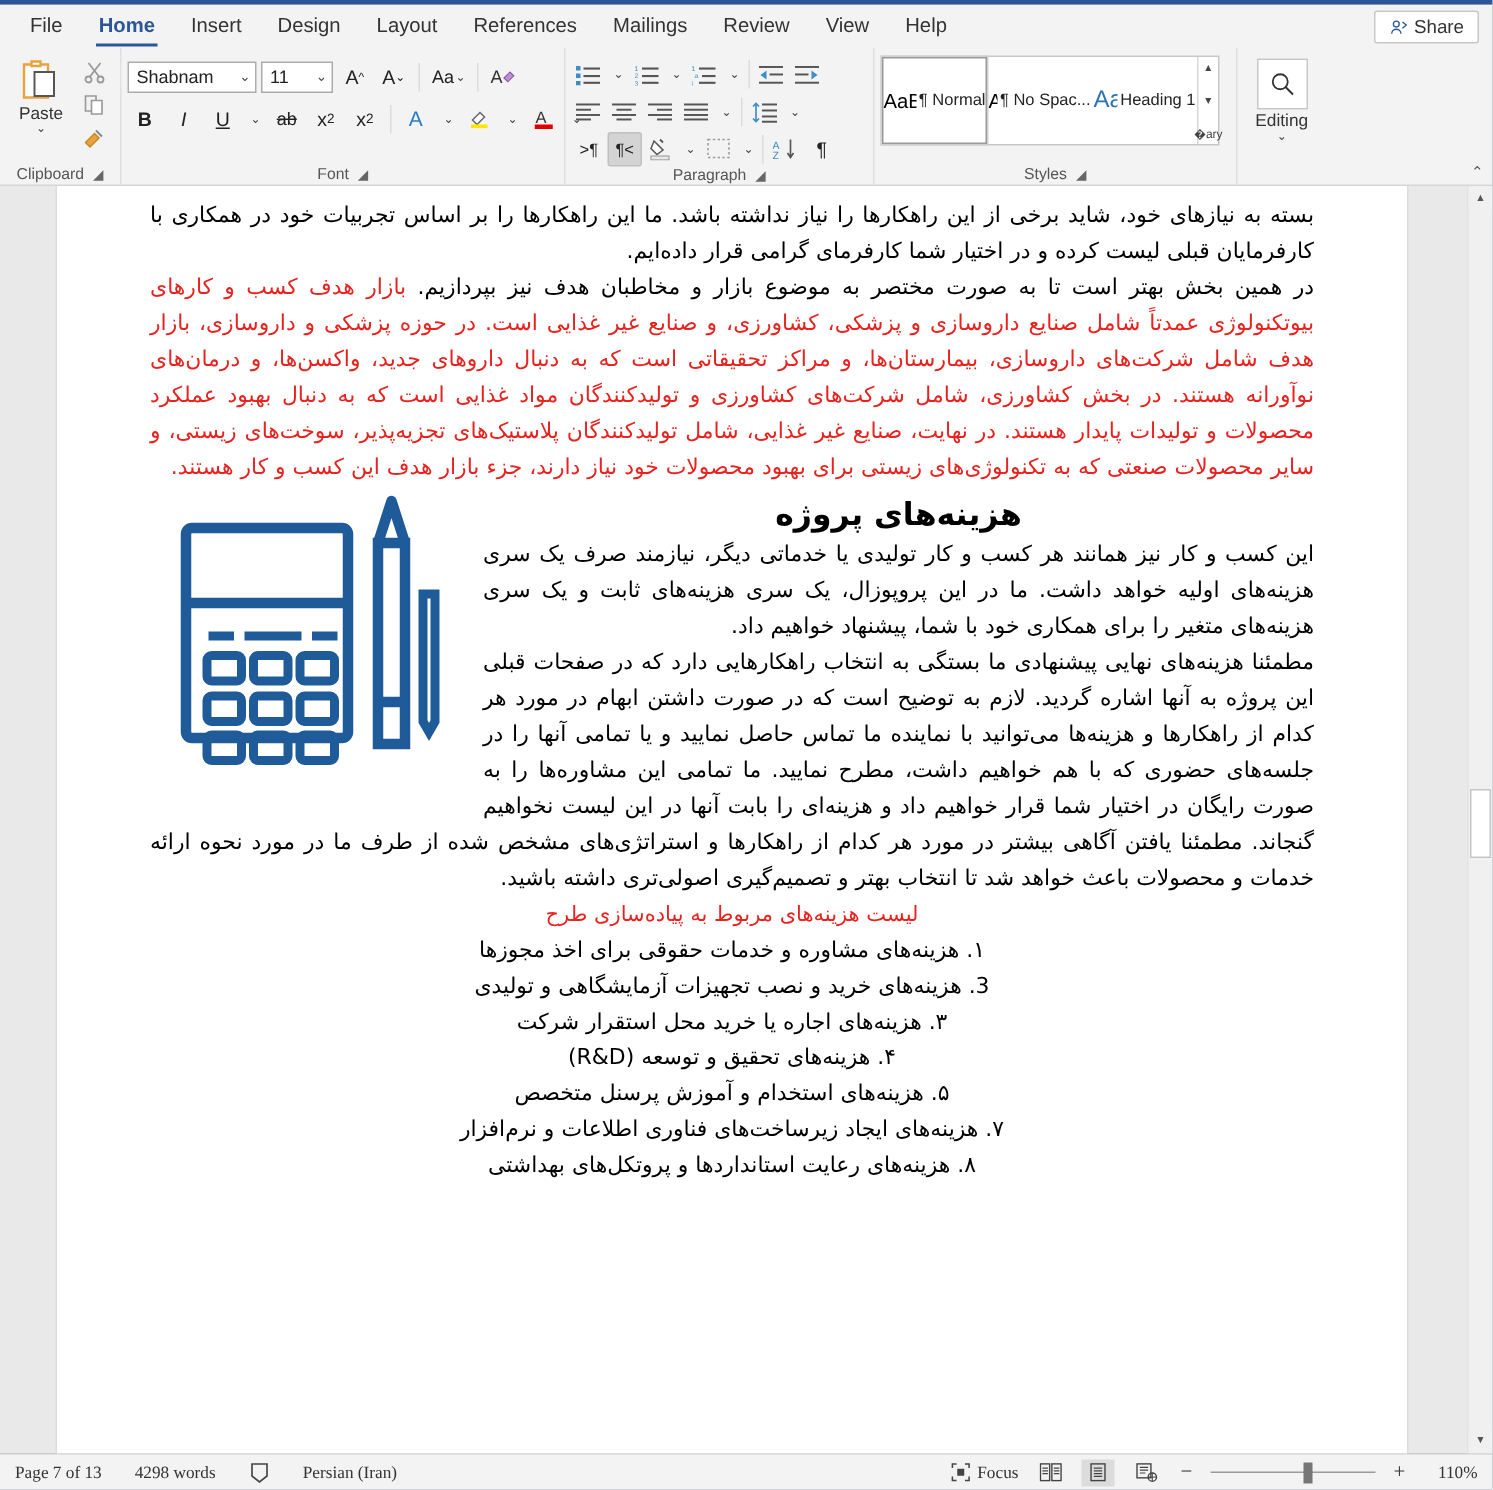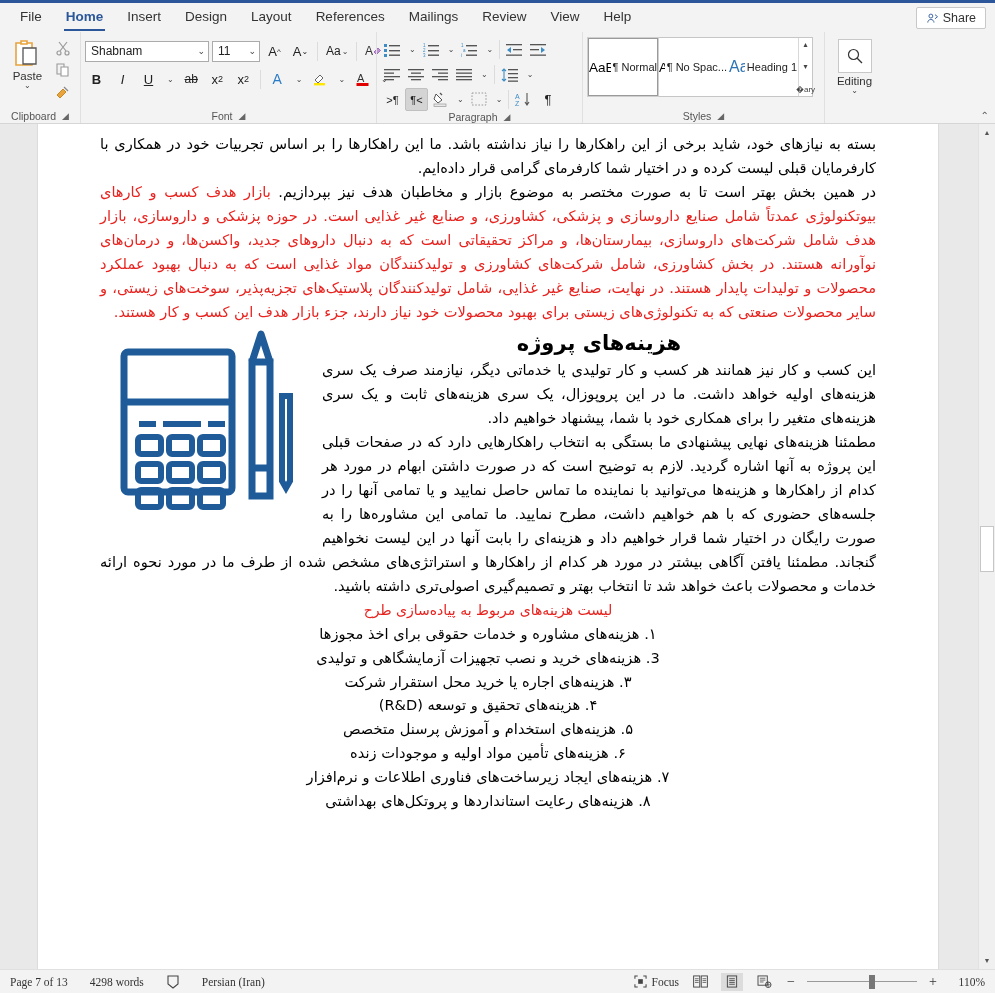--- a/index.html
+++ b/index.html
@@ -59,21 +59,21 @@
   
   .font-group { width: 296px; }
   .font-row { display:flex; align-items:center; gap:3px; height:24px; }
   .font-row.r2 { margin-top:4px; }
   .combo {
     height:21px; border:1px solid #ababab; background:#fff; display:flex;
     align-items:center; padding:0 3px 0 5px; font-size:12px; color:#222;
   }
   .combo .cv { flex:1; overflow:hidden; white-space:nowrap; }
   .combo .cc { font-size:9px; color:#444; padding-left:4px; }
-  .font-name { width:124px; }
+  .font-name { width:86px; }
   .font-size { width:48px; }
   .rbtn {
     min-width:23px; height:23px; display:flex; align-items:center; justify-content:center;
     font-size:13px; color:#222; border:1px solid transparent; border-radius:2px; padding:0 2px;
   }
   .rbtn.pressed { background:#d4d4d4; border-color:#c0c0c0; }
   .sep { width:1px; height:19px; background:#dcdcdc; margin:0 2px; }
   .caret { font-size:8px; color:#444; margin-left:1px; }
 
   
@@ -563,21 +563,20 @@
         </div>
 
         <div class="spacer"></div>
         <p class="listtitle">لیست هزینه‌های مربوط به پیاده‌سازی طرح</p>
         <ol class="costs">
           <li>۱. هزینه‌های مشاوره و خدمات حقوقی برای اخذ مجوزها</li>
           <li>3. هزینه‌های خرید و نصب تجهیزات آزمایشگاهی و تولیدی</li>
           <li>۳. هزینه‌های اجاره یا خرید محل استقرار شرکت</li>
           <li>۴. هزینه‌های تحقیق و توسعه (R&amp;D)</li>
           <li>۵. هزینه‌های استخدام و آموزش پرسنل متخصص</li>
-          <li>۶. هزینه‌های تأمین مواد اولیه و موجودات زنده</li>
           <li>۷. هزینه‌های ایجاد زیرساخت‌های فناوری اطلاعات و نرم‌افزار</li>
           <li>۸. هزینه‌های رعایت استانداردها و پروتکل‌های بهداشتی</li>
         </ol>
       </div>
     </div>
 
     <div class="vscroll">
       <div class="vs-arrow top">▲</div>
       <div class="vs-thumb"></div>
       <div class="vs-arrow bot">▼</div>

